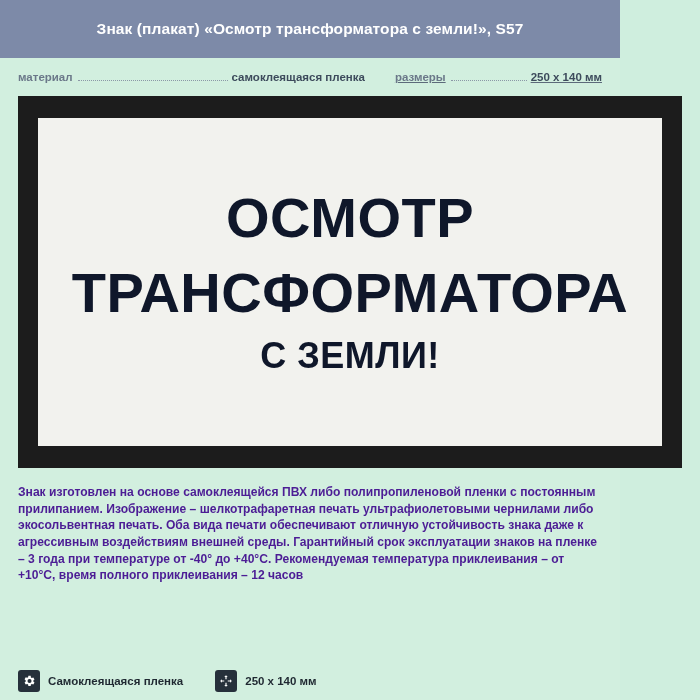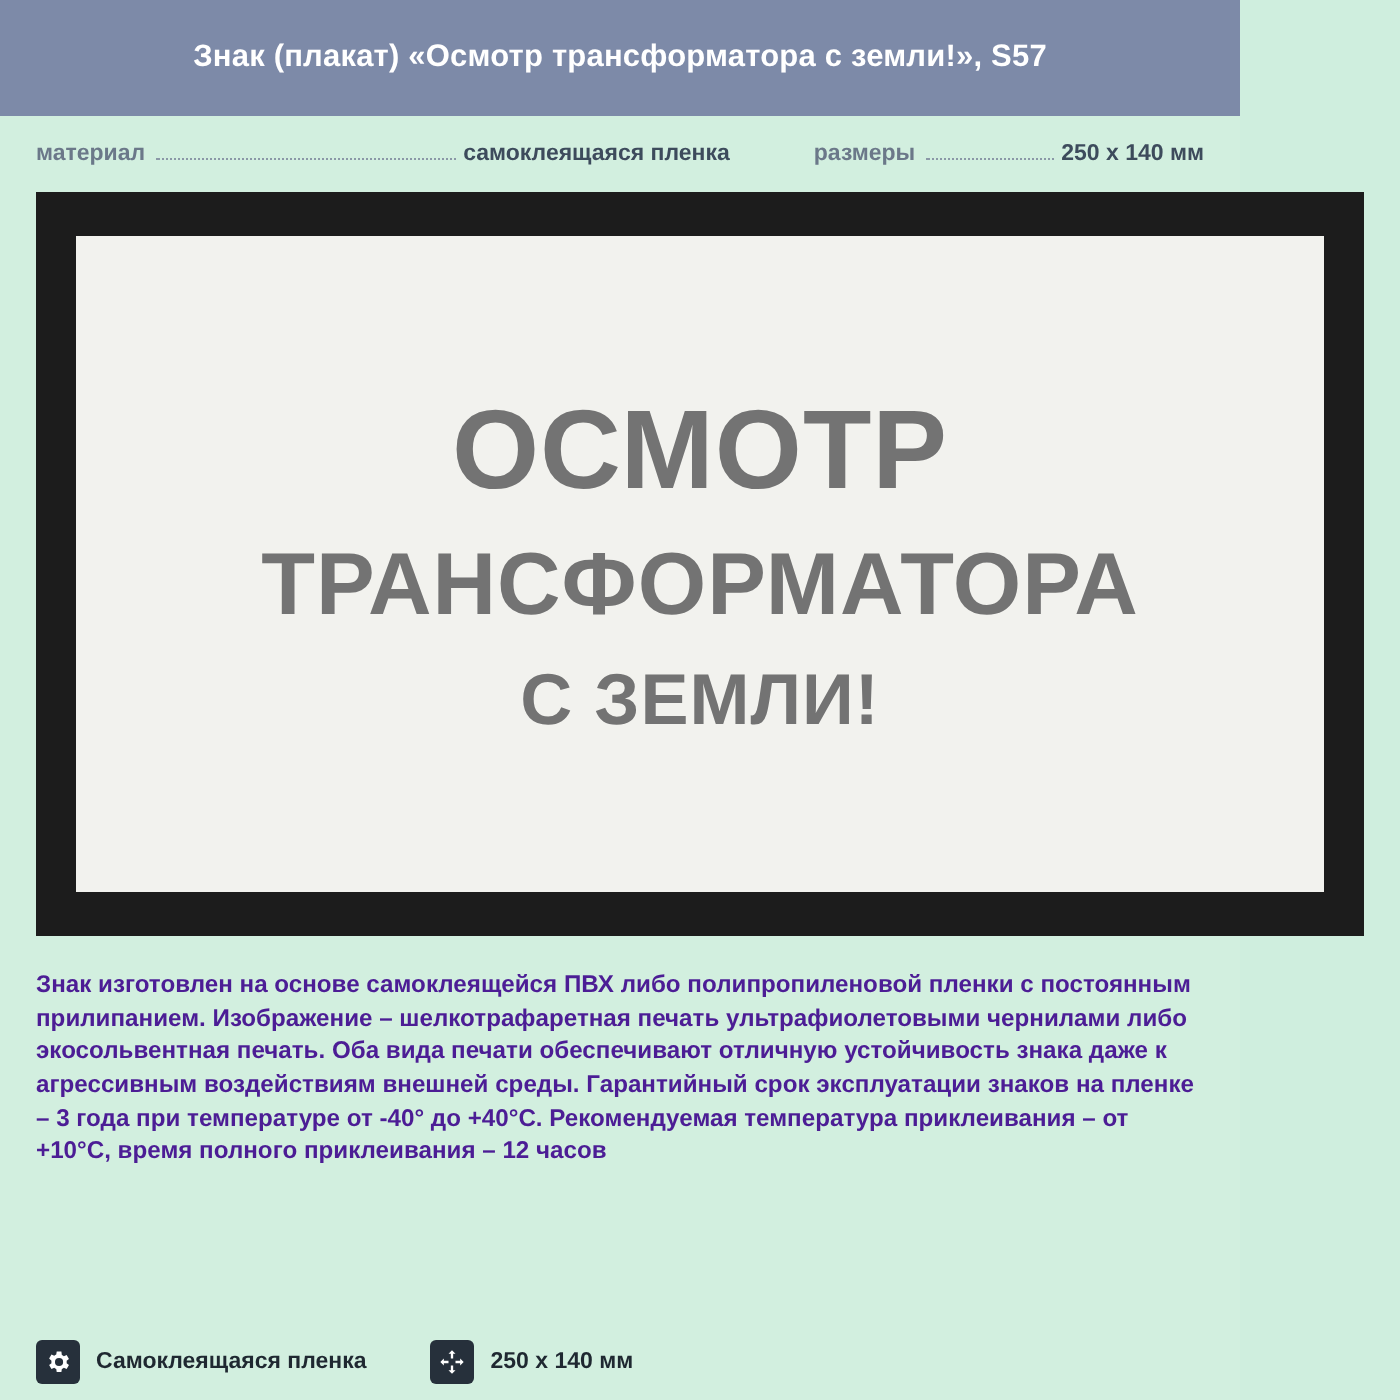--- a/index.html
+++ b/index.html
@@ -47,21 +47,21 @@
     box-sizing: border-box;
     font-size: 11.5px;
     color: #5c6a7a;
   }
   .spec-block {
     display: flex;
     align-items: baseline;
     white-space: nowrap;
   }
   .spec-block.left { flex: 0 0 auto; }
-  .spec-block.right { flex: 1 1 auto; margin-left: 42px; }
+  .spec-block.right { flex: 1 1 auto; margin-left: 30px; text-decoration: underline; }
   .spec-label {
     font-weight: bold;
     color: #6b7889;
     font-size: 11.5px;
   }
   .spec-dots {
     flex: 1 1 auto;
     border-bottom: 1px dotted #8b98a7;
     margin: 0 4px 3px 5px;
     min-width: 60px;
@@ -88,29 +88,29 @@
     width: 100%;
     height: 100%;
     background: #f2f2ee;
     display: flex;
     flex-direction: column;
     align-items: center;
     justify-content: center;
     box-sizing: border-box;
   }
   .sign-line {
-    color: #737373;
+    color: #0f172a;
     font-weight: bold;
     font-family: "Liberation Sans", sans-serif;
     letter-spacing: 0.5px;
     line-height: 1.08;
     text-align: center;
   }
   .sign-line.l1 { font-size: 56px; margin-bottom: 14px; }
-  .sign-line.l2 { font-size: 44px; margin-bottom: 14px; }
+  .sign-line.l2 { font-size: 56px; margin-bottom: 14px; }
   .sign-line.l3 { font-size: 36px; }
   
   .description {
     padding: 16px 18px 0 18px;
     box-sizing: border-box;
     font-size: 12.1px;
     line-height: 1.38;
     color: #4c1d95;
     font-weight: bold;
     text-align: left;

